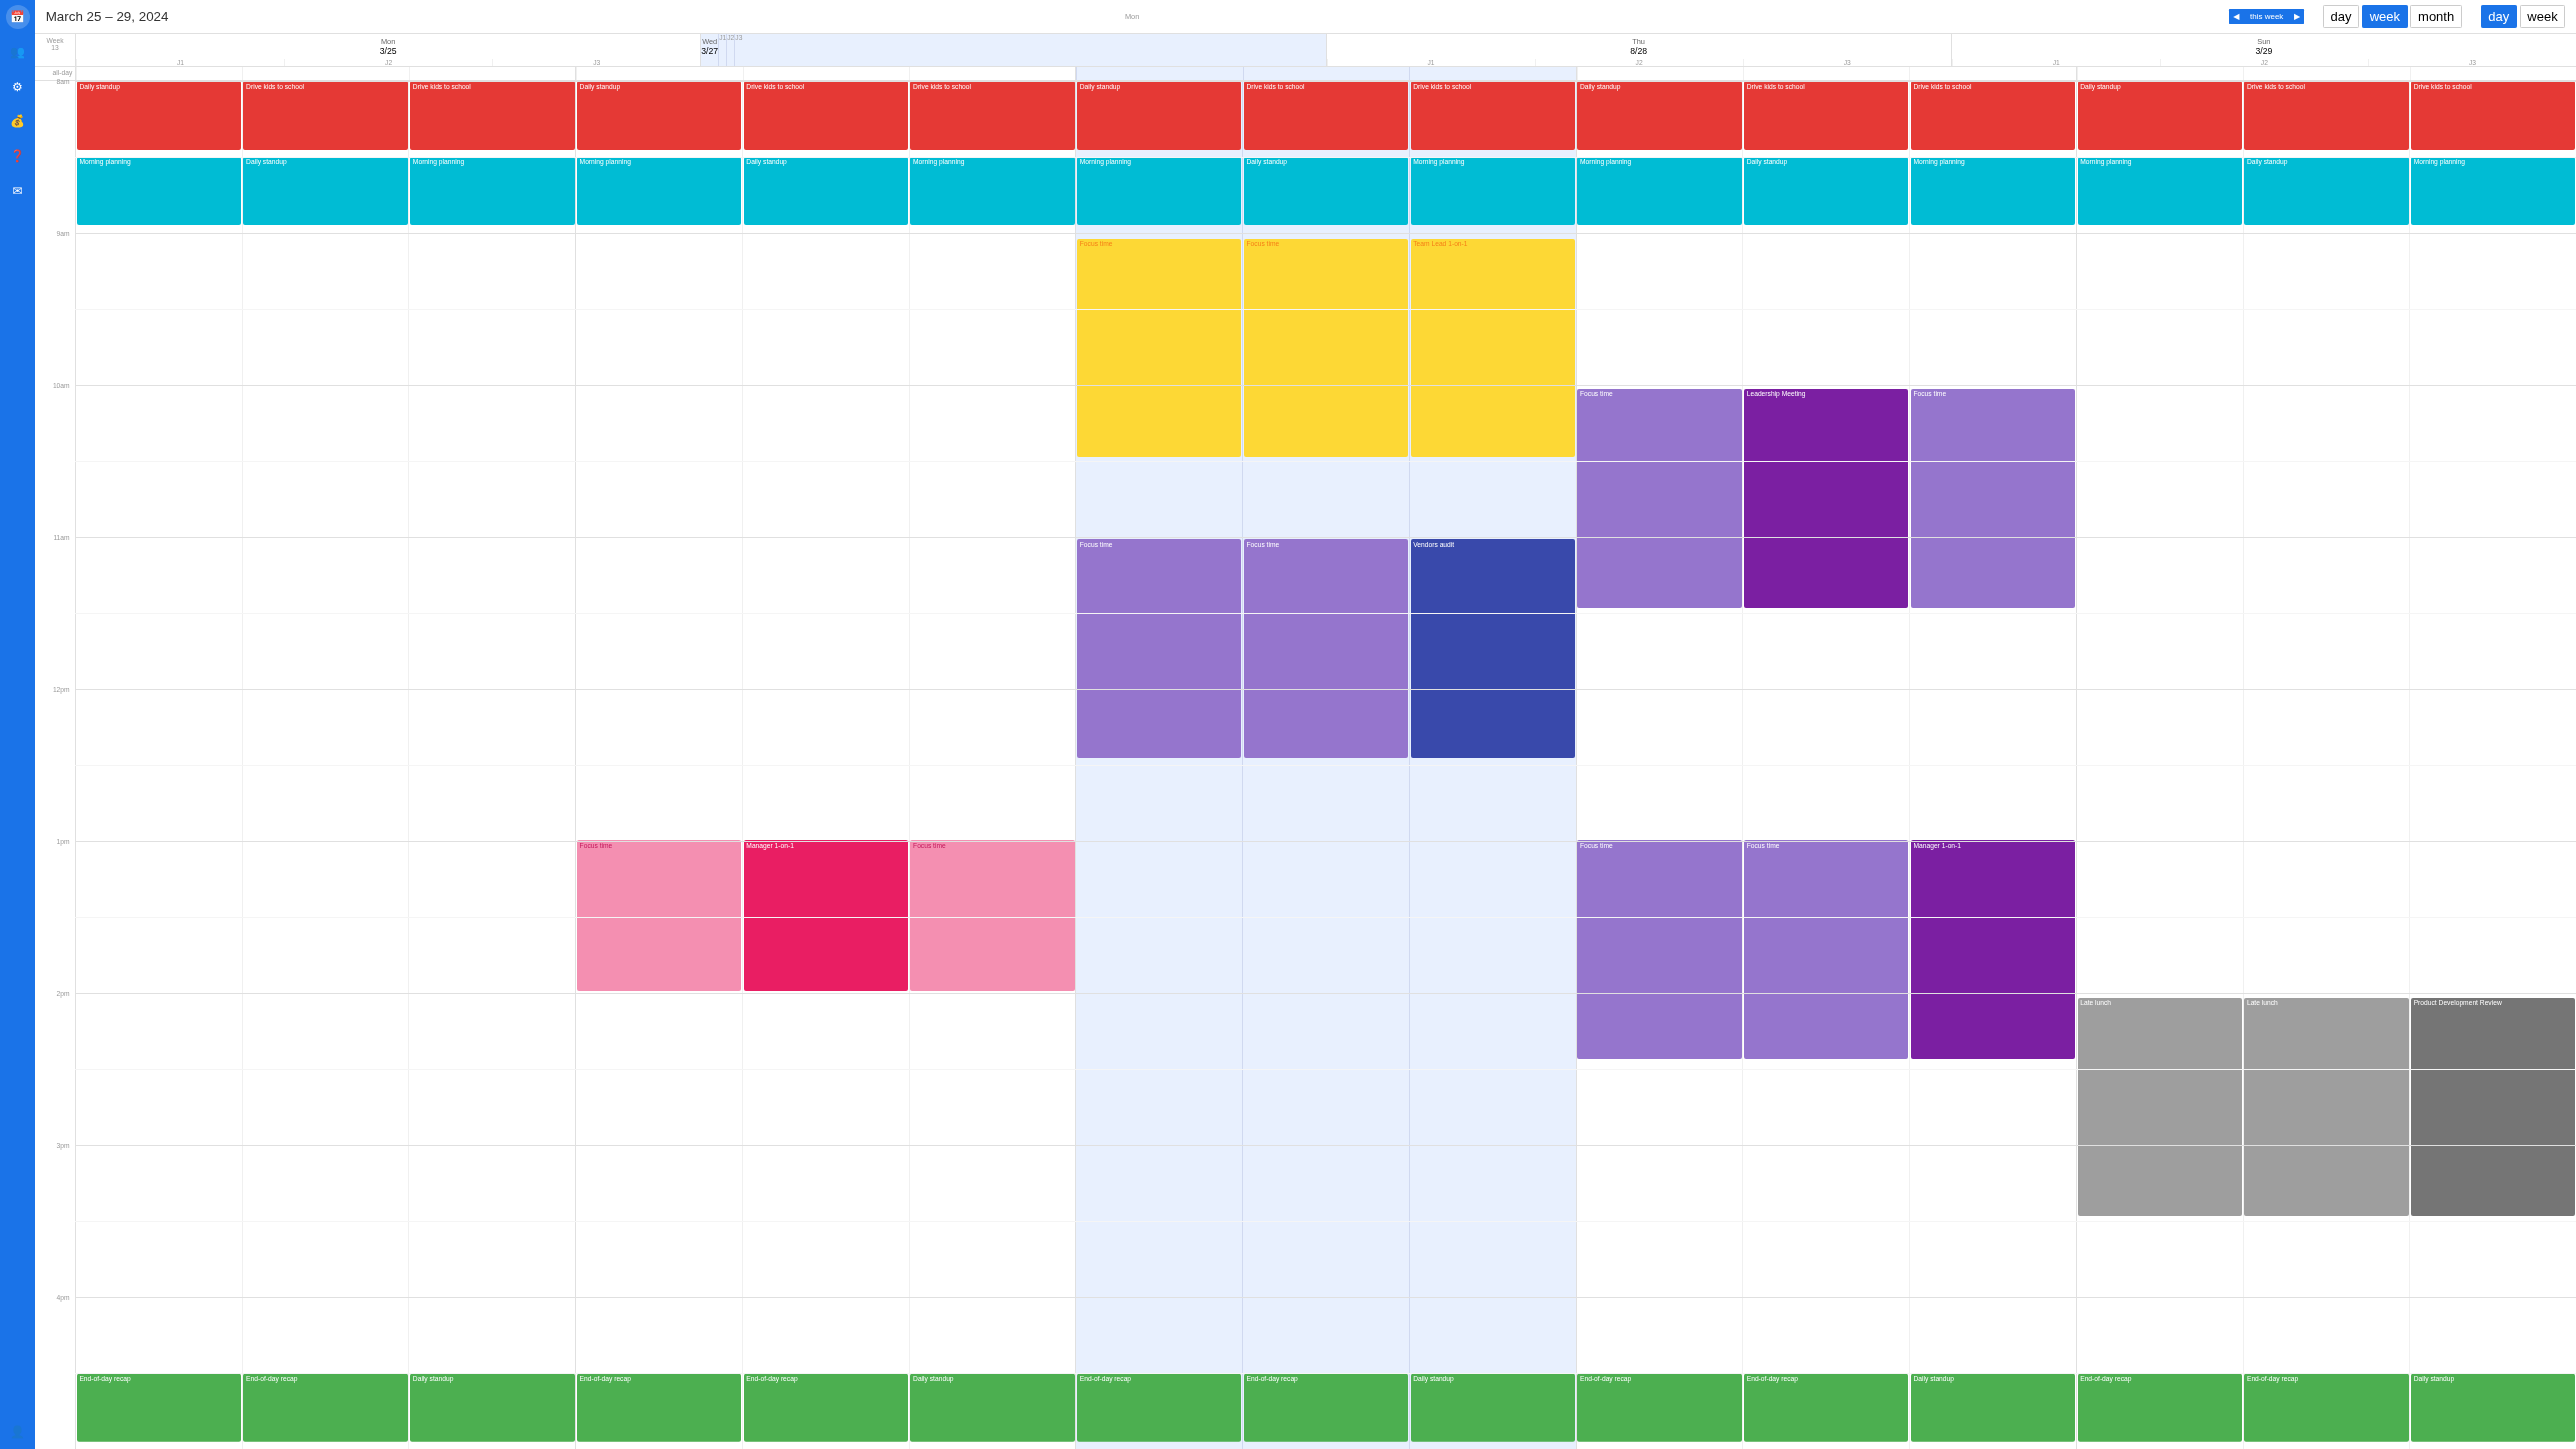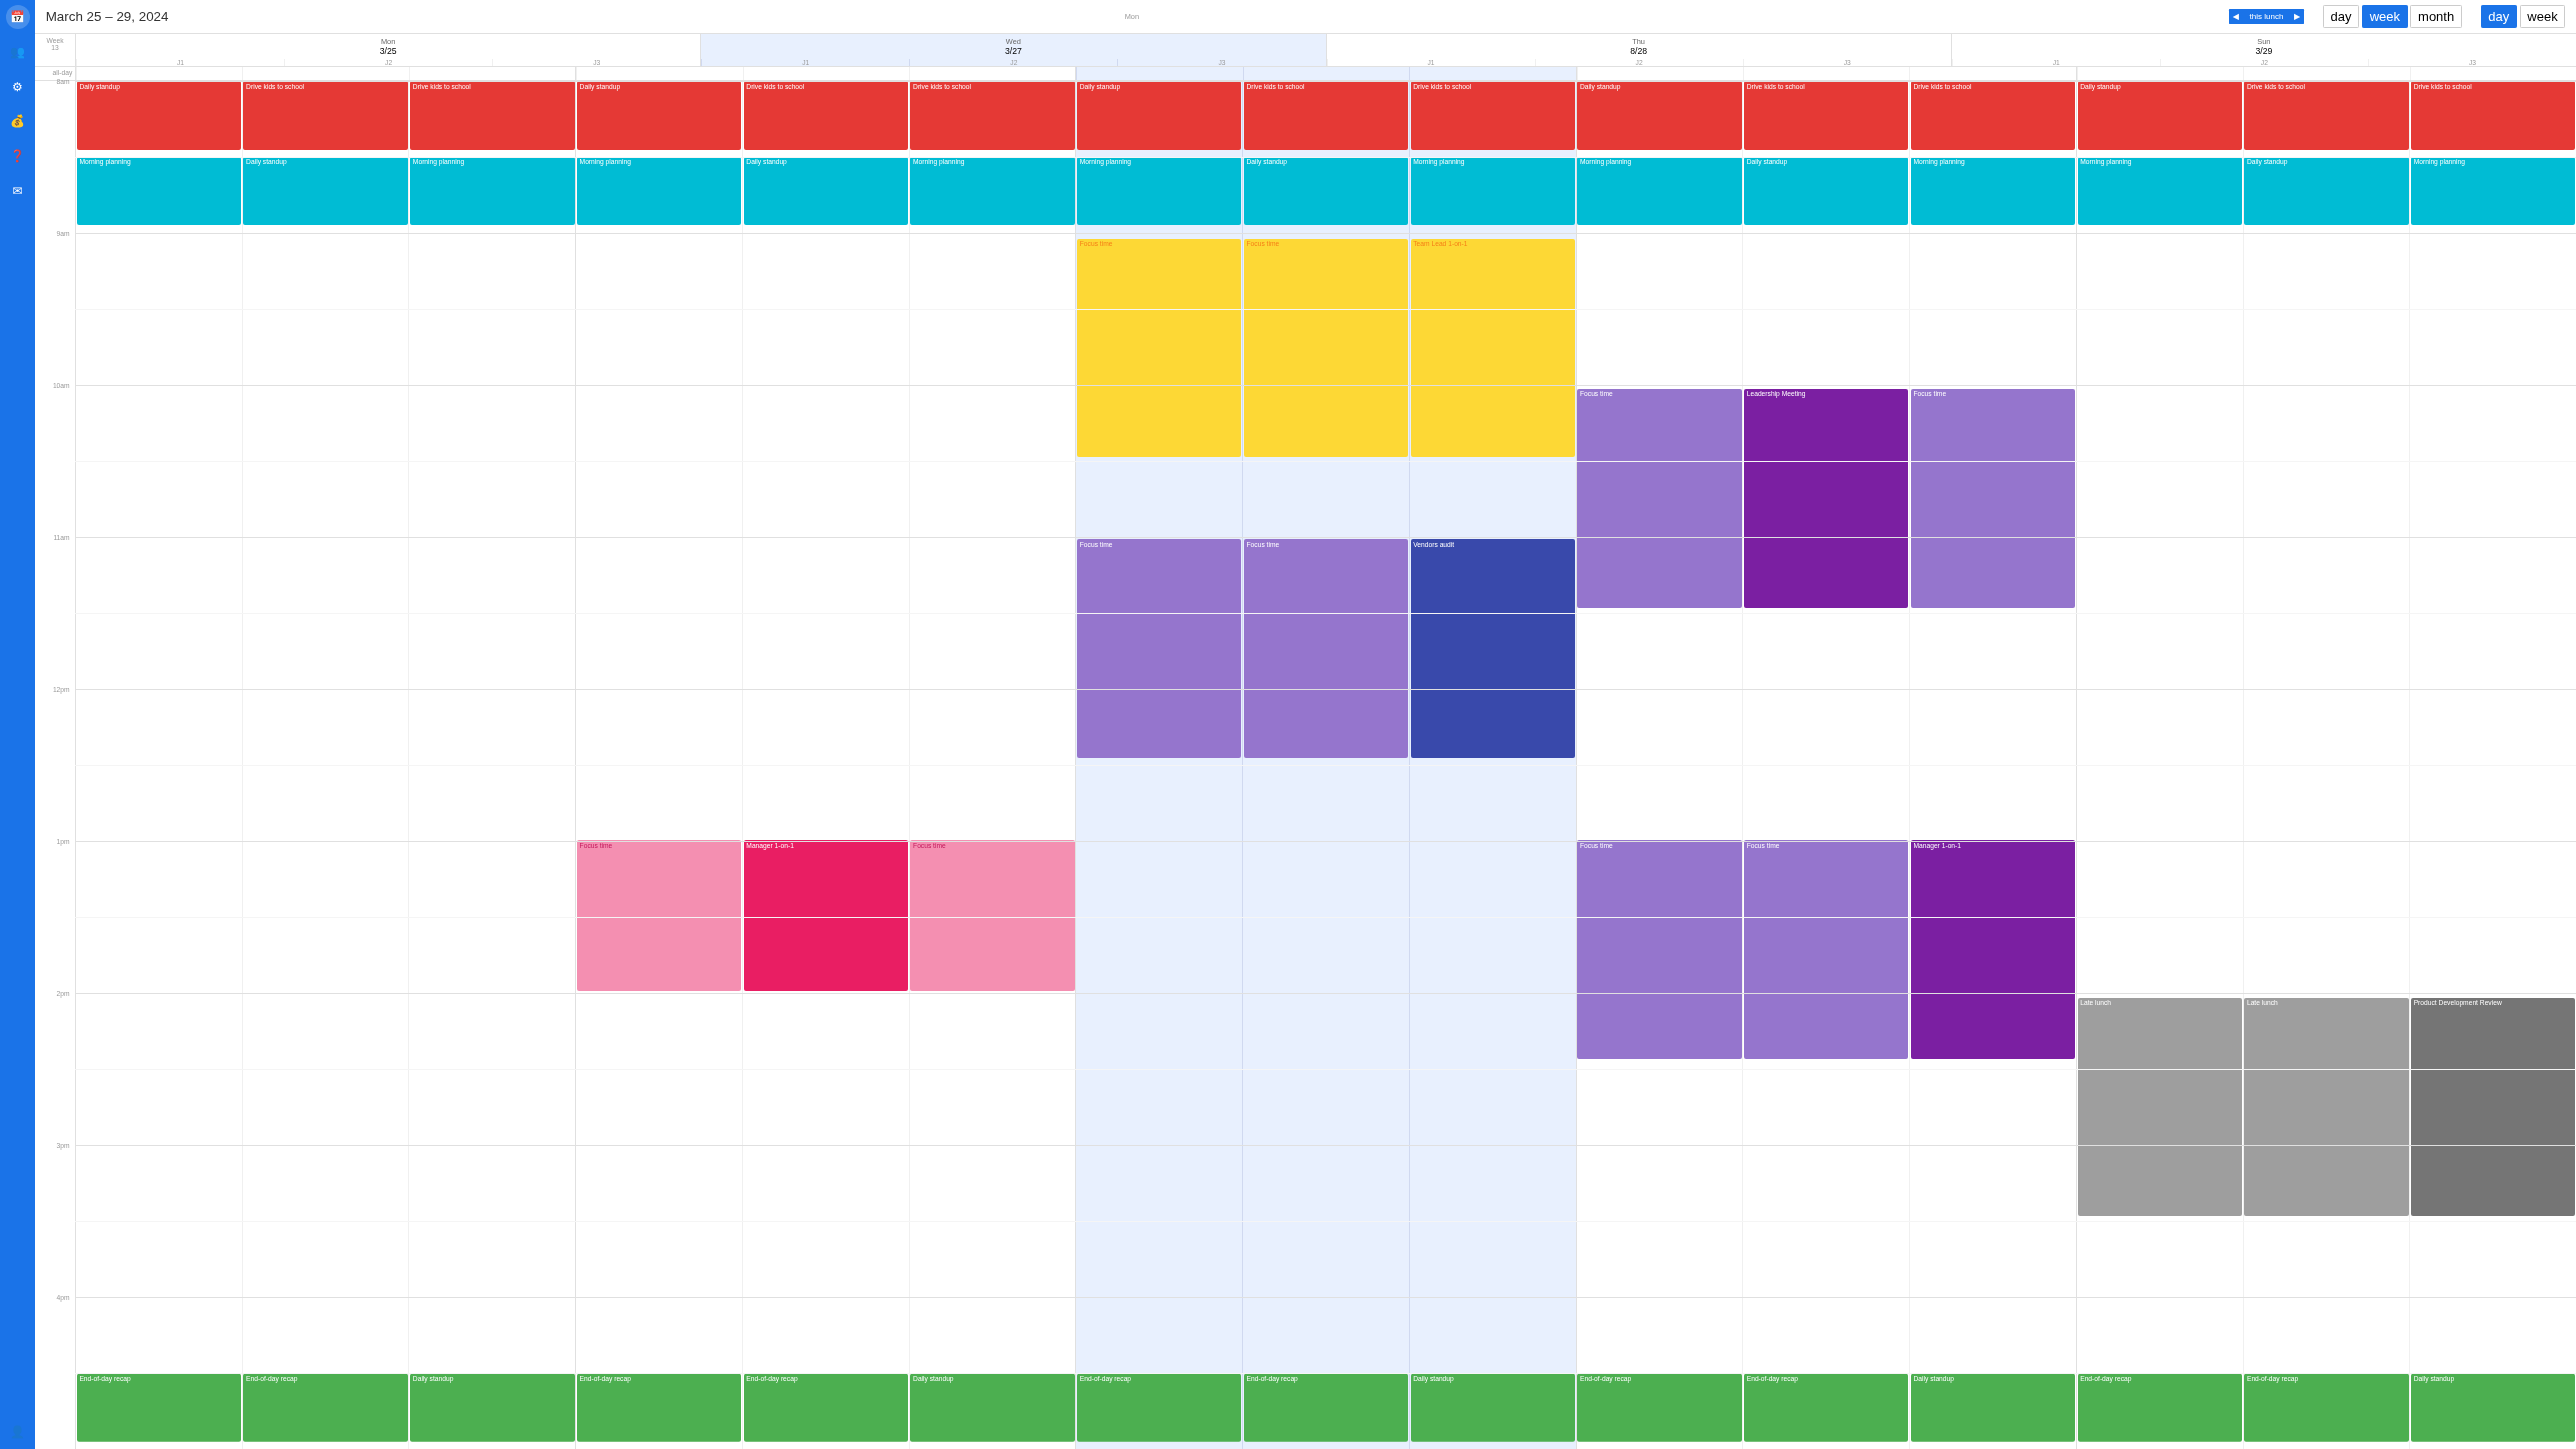--- a/index.html
+++ b/index.html
@@ -119,21 +119,21 @@
 </div>
 
 <div class="main">
 
   <div class="header">
     <span class="header-title">March 25 – 29, 2024</span>
     <div style="font-size:7.4px;color:#999;">Mon</div>
     <div style="flex:1;"></div>
     <div class="this-week-container">
       <button class="nav-btn-arrow">◀</button>
-      <span class="this-week-label">this lunch</span>
+      <span class="this-week-label">this week</span>
       <button class="nav-btn-arrow">▶</button>
     </div>
     <div class="view-controls">
       <button class="view-btn">day</button>
       <button class="view-btn active">week</button>
       <button class="view-btn">month</button>
     </div>
     <div class="view-controls">
       <button class="view-btn active">day</button>
       <button class="view-btn">week</button>
@@ -153,21 +153,21 @@
           <div style="font-size:8.7px;font-weight:500;">3/25</div>
         </div>
         <div style="display:flex;">
           <div style="flex:1;text-align:center;font-size:6.7px;color:#999;border-left:0.7px solid #f0f0f0;">J1</div>
           <div style="flex:1;text-align:center;font-size:6.7px;color:#999;border-left:0.7px solid #f0f0f0;">J2</div>
           <div style="flex:1;text-align:center;font-size:6.7px;color:#999;border-left:0.7px solid #f0f0f0;">J3</div>
         </div>
       </div>
 
 
-      <div style="flex:3; border-left:0.7px solid #e0e0e0; display:flex; flex-direction:column; background:#e8f0fe;">
+      <div style="flex:3; border-left:0.7px solid #e0e0e0; display:flex; background:#e8f0fe;">
         <div style="text-align:center; padding:2.7px 0;">
           <div style="font-size:7.4px;color:#666;">Wed</div>
           <div style="font-size:8.7px;font-weight:500;text-align:center;">3/27</div>
         </div>
         <div style="display:flex;">
           <div style="flex:1;text-align:center;font-size:6.7px;color:#999;border-left:0.7px solid #d0d9f0;">J1</div>
           <div style="flex:1;text-align:center;font-size:6.7px;color:#999;border-left:0.7px solid #d0d9f0;">J2</div>
           <div style="flex:1;text-align:center;font-size:6.7px;color:#999;border-left:0.7px solid #d0d9f0;">J3</div>
         </div>
       </div>

